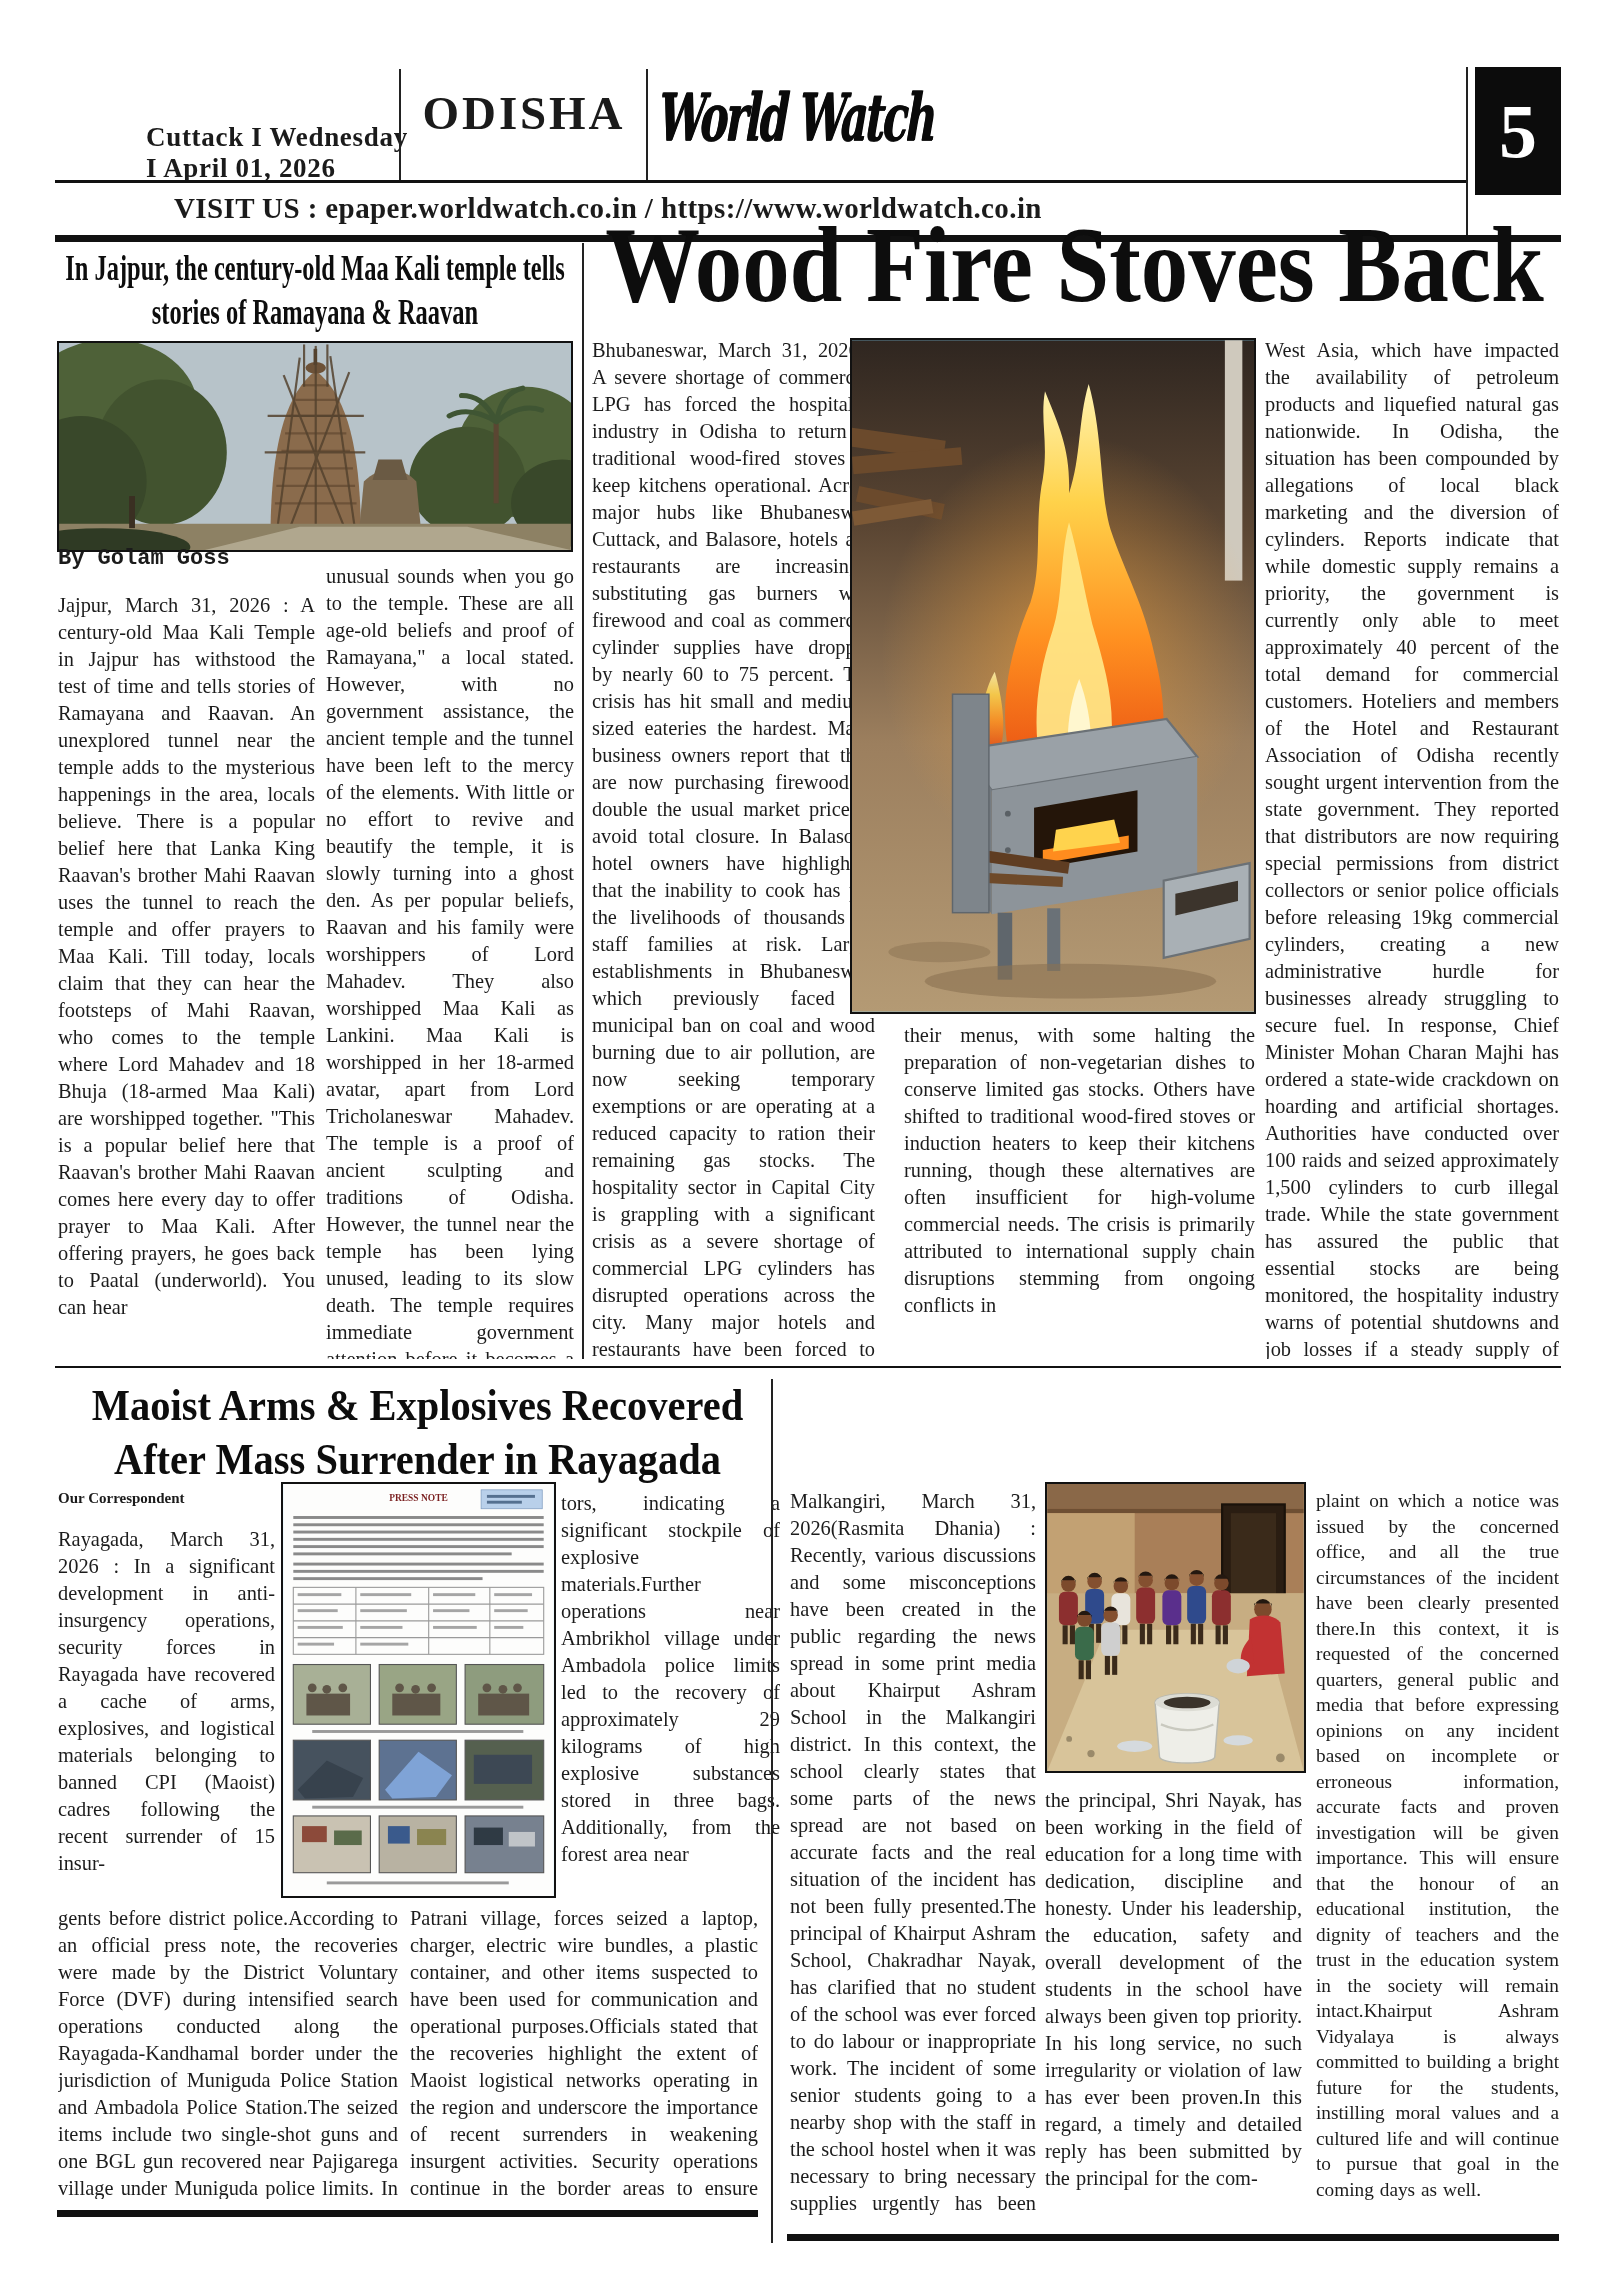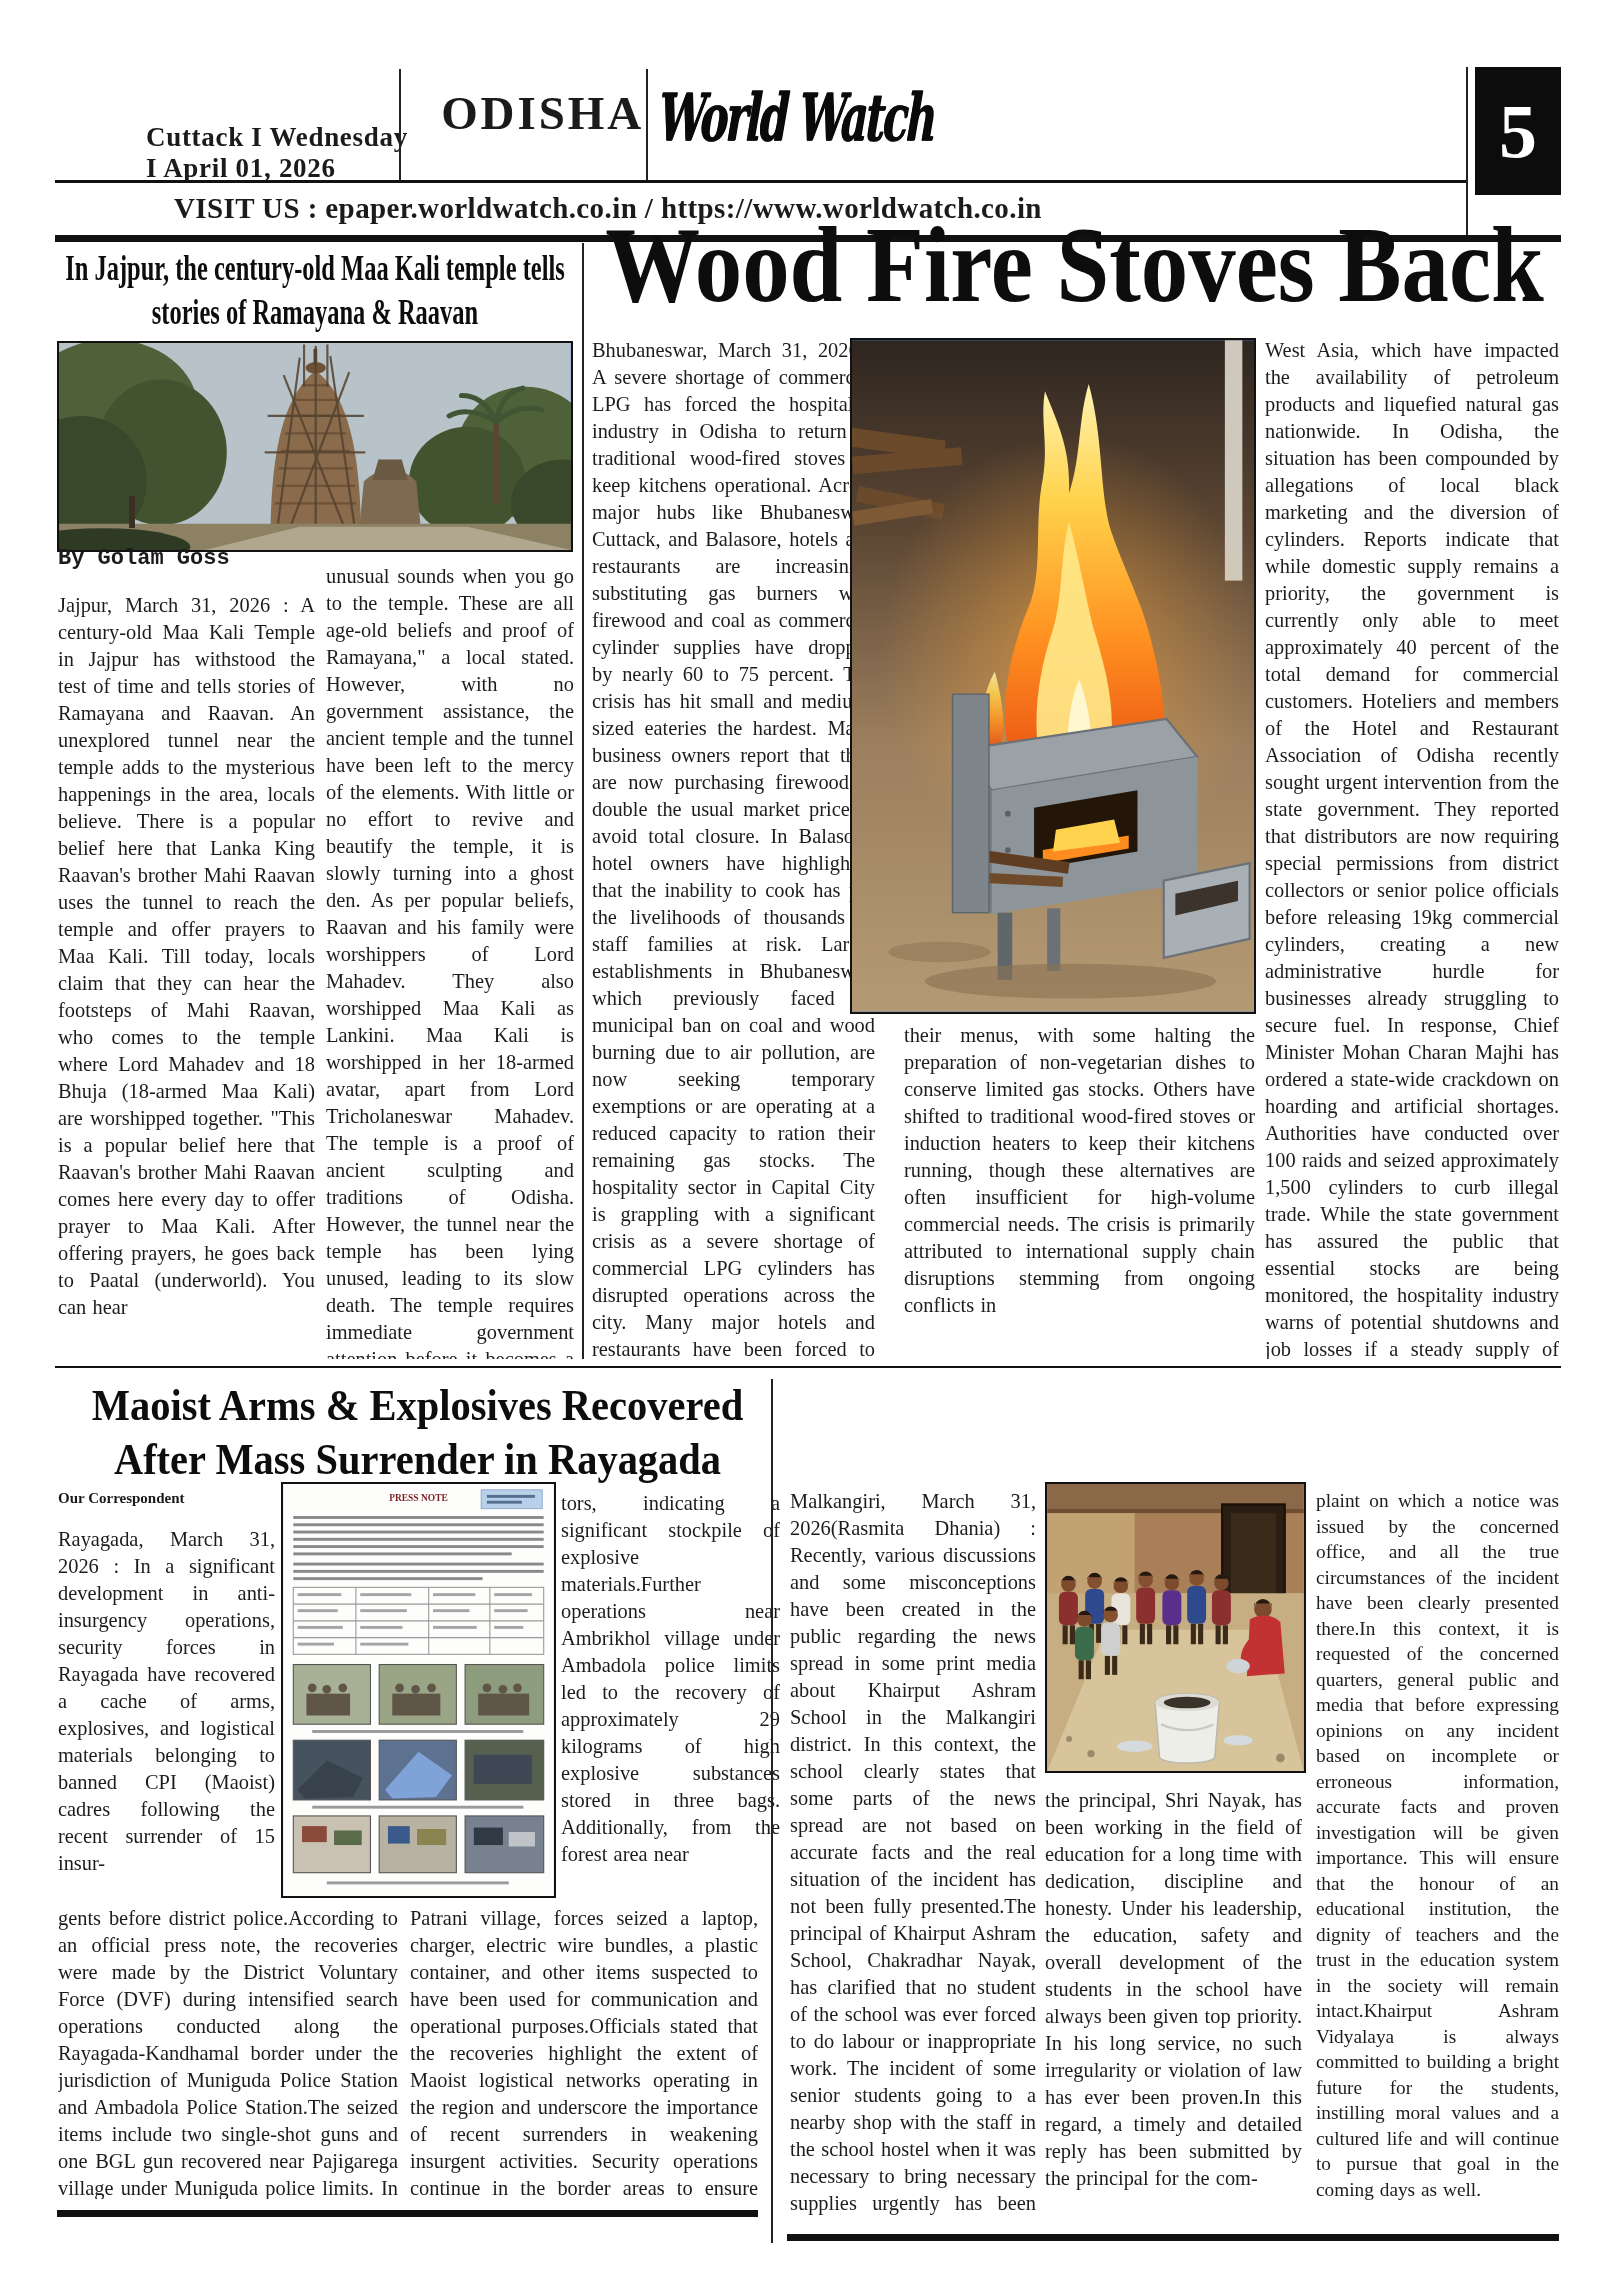--- a/index.html
+++ b/index.html
@@ -25,33 +25,33 @@
     background:#0c0c0c; color:#ffffff; display:flex; align-items:center; justify-content:center;
     font-weight:bold; font-size:76px;
   }
   .logo-text {
     font-family:"DejaVu Serif", serif; font-weight:bold; font-style:italic;
     font-size:42px; letter-spacing:-2.2px; color:#0a0a0a;
     transform:scaleY(1.55) skewX(-4deg); transform-origin:left center; display:inline-block;
     text-shadow:0.7px 0 0 #0a0a0a, 0 0.7px 0 #222;
     white-space:nowrap;
   }
-  .photo-frame { border:2.9px solid #111; background:#3b82f6; overflow:hidden; }
+  .photo-frame { border:2.9px solid #111; background:#7dd3fc; overflow:hidden; }
   svg { display:block; }
 </style>
 </head>
 <body>
 
 <div id="page">
 
   <div class="abs dateline" style="left:146px; top:122px; width:262px;">Cuttack I Wednesday I April 01,  2026</div>
 
   <div class="abs vrule" style="left:399px; top:69px; width:2.2px; height:111px;"></div>
 
-  <div class="abs edition" style="left:404px; top:86px; width:240px; text-align:right;">ODISHA</div>
+  <div class="abs edition" style="left:404px; top:86px; width:240px; text-align:center;">ODISHA</div>
 
   <div class="abs vrule" style="left:646px; top:69px; width:2.2px; height:111px;"></div>
 
   <div class="abs" style="left:659px; top:93px; width:510px; height:87px;">
     <span class="logo-text">World Watch</span>
   </div>
 
   <div class="abs rule" style="left:55px; top:180px; width:1412px; height:2.9px;"></div>
 
   <div class="abs vrule" style="left:1466px; top:67px; width:2.2px; height:169px;"></div>

